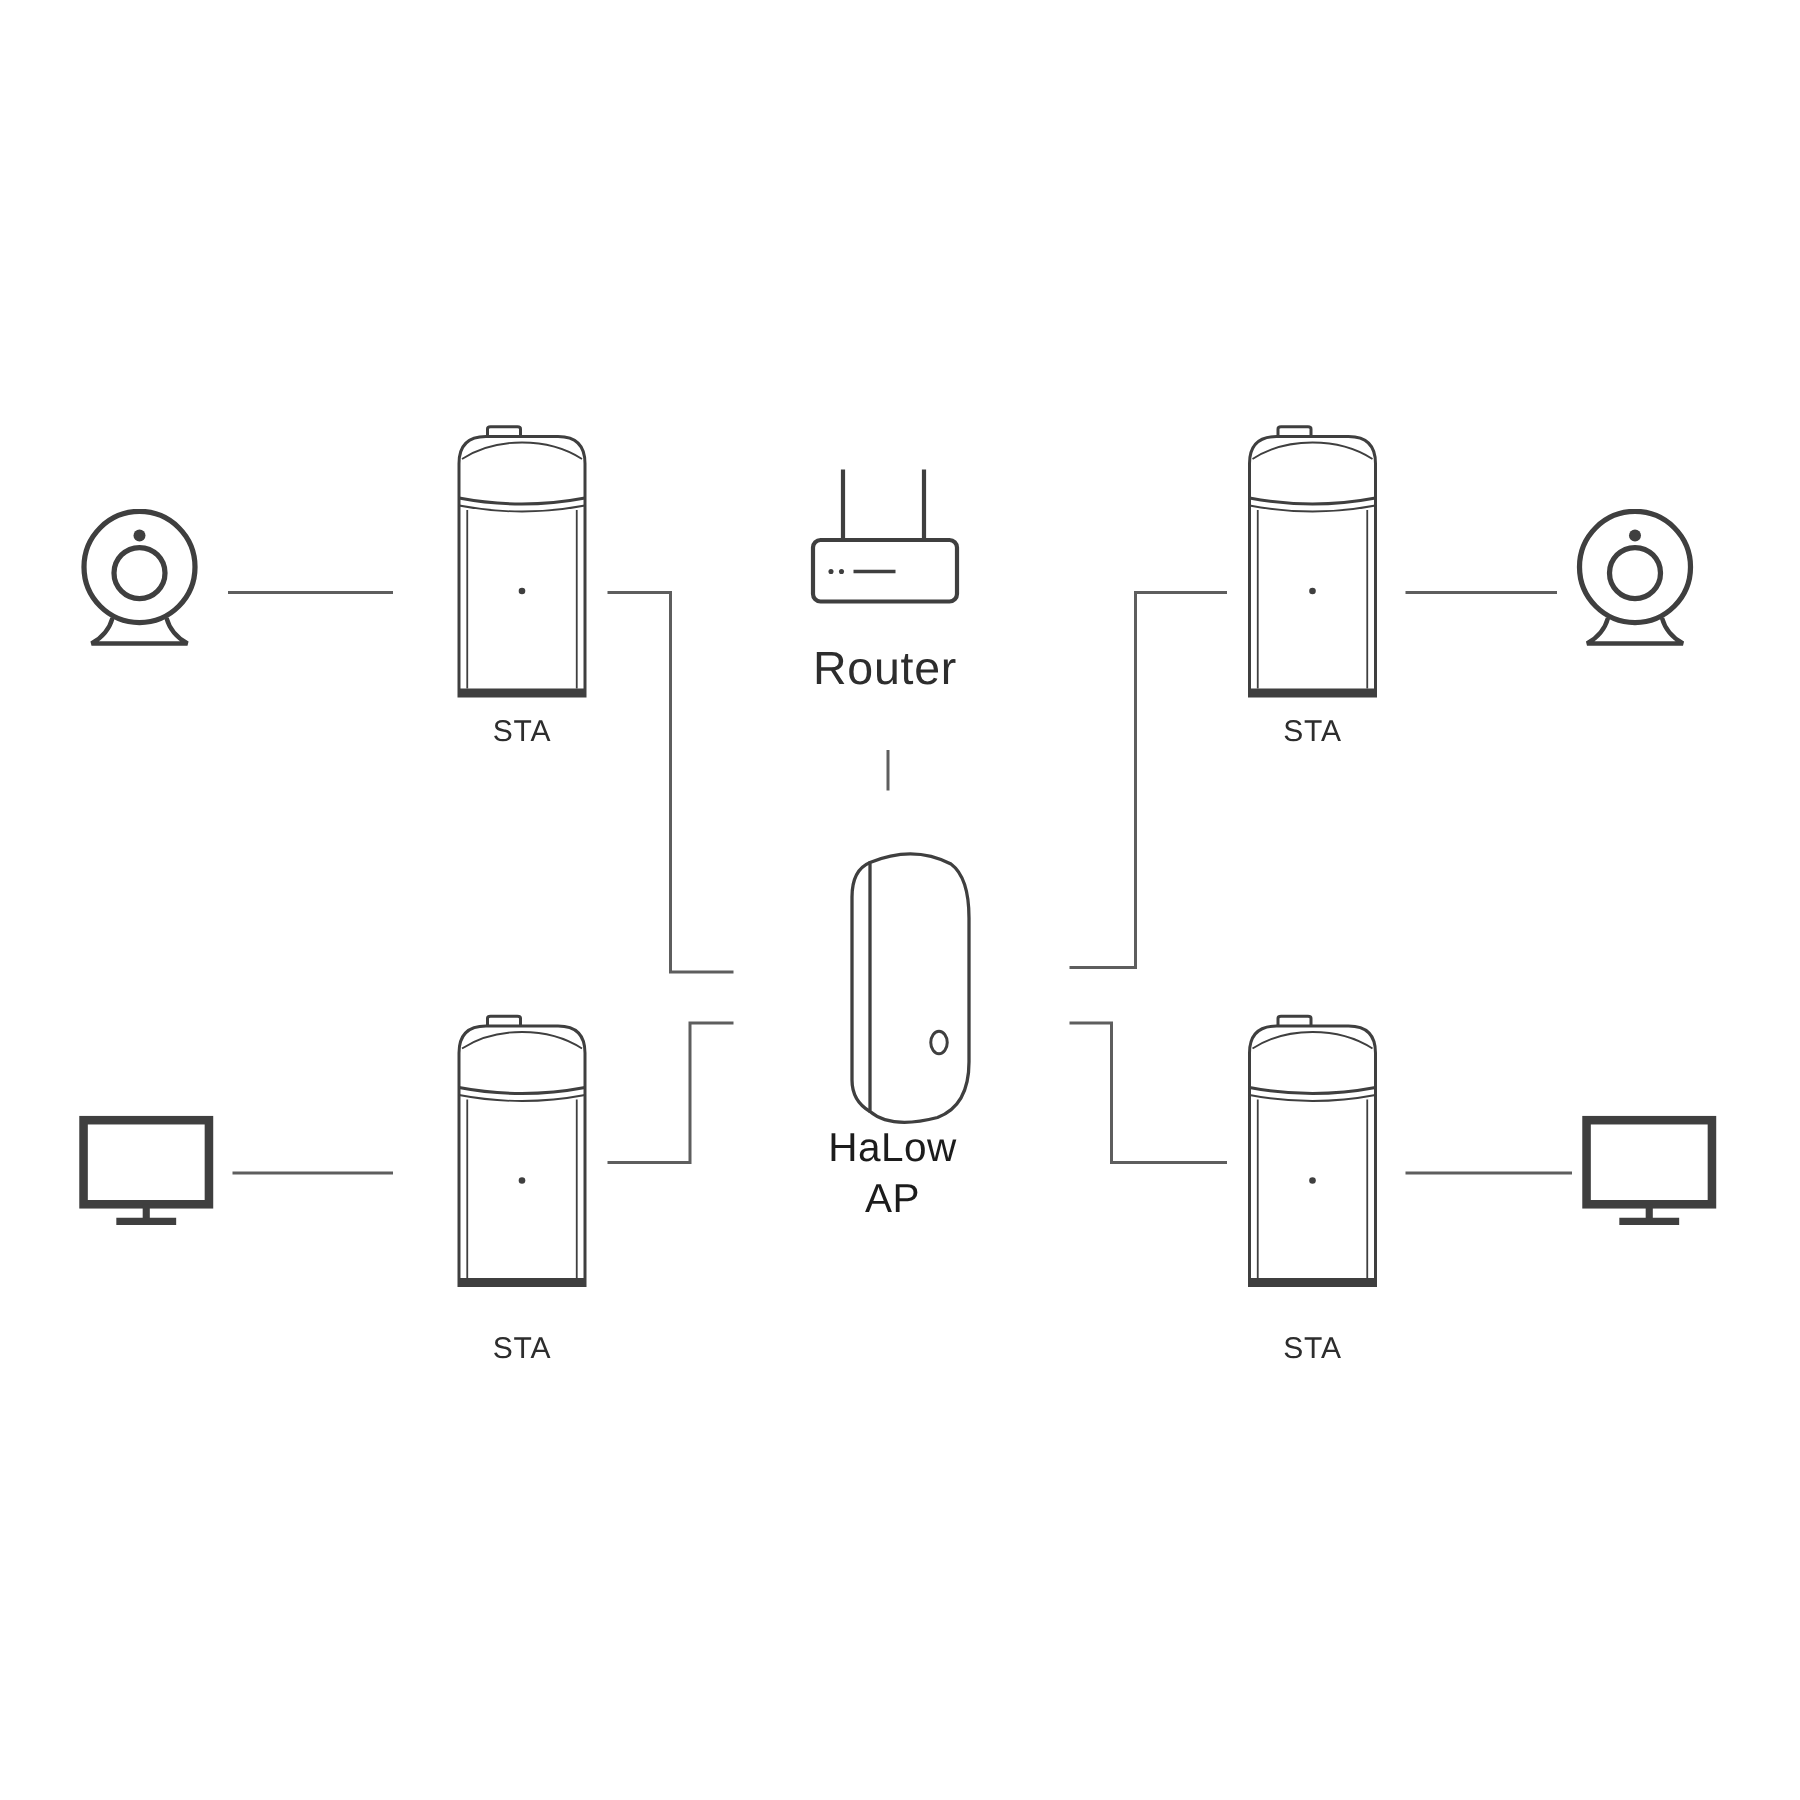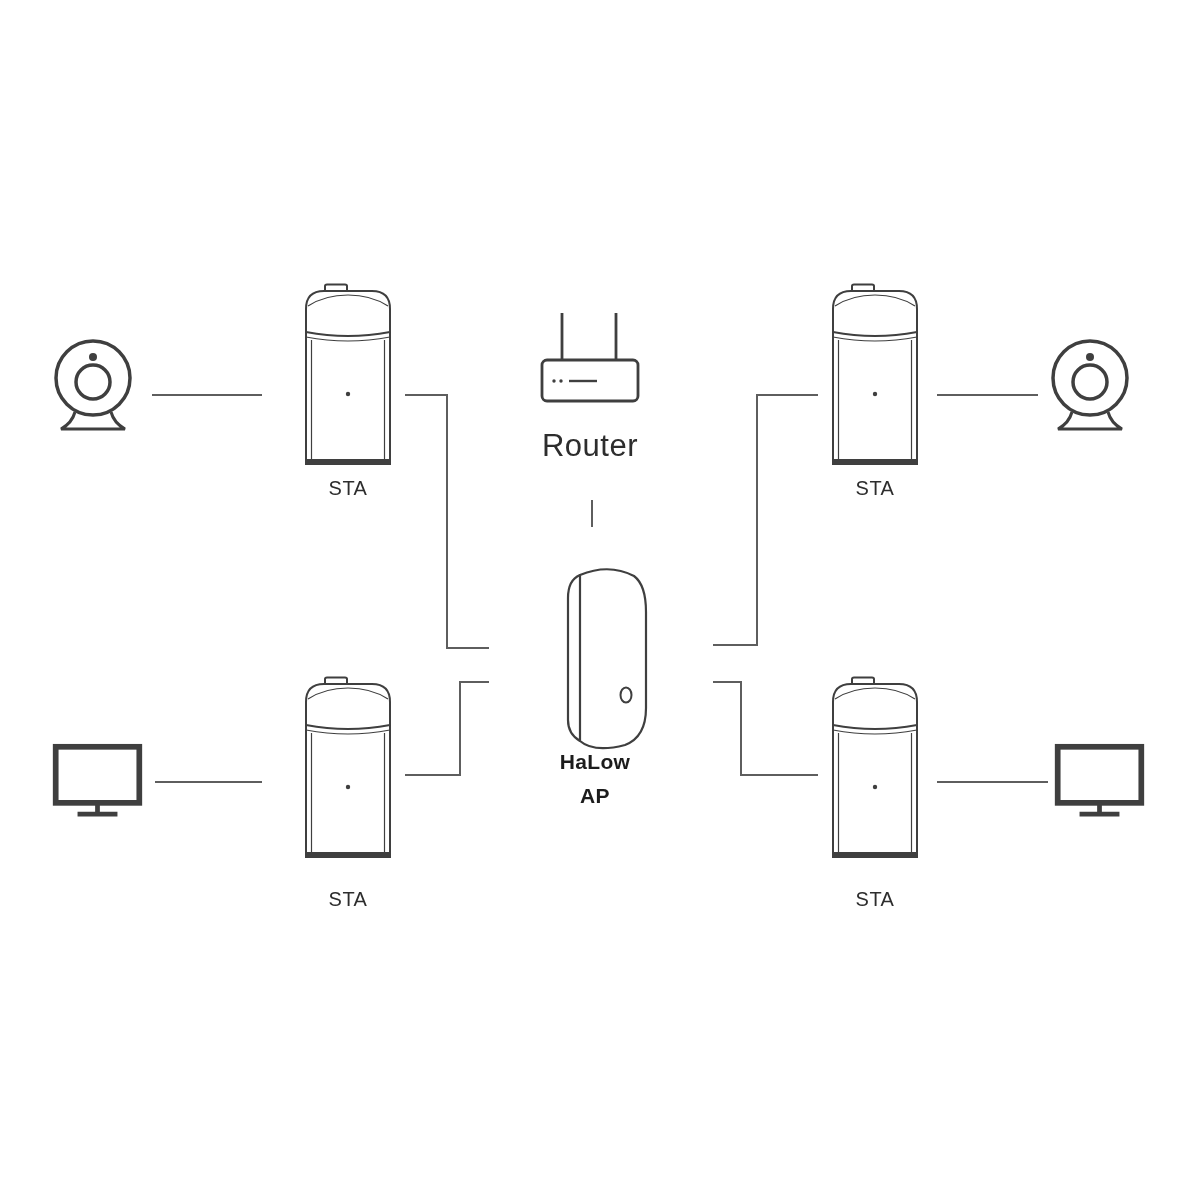--- a/index.html
+++ b/index.html
@@ -6,21 +6,21 @@
   #canvas{
     position:relative;width:1200px;height:1200px;background:#ffffff;
     font-family:"Liberation Sans",sans-serif;overflow:hidden;
   }
   svg.diagram{position:absolute;left:0;top:0;}
   .node-label{
     position:absolute;transform:translateX(-50%);
     color:#2d2d2d;font-size:20px;letter-spacing:.5px;white-space:nowrap;
   }
   .router-label{font-size:31px;}
-  .ap-label{font-weight:bold;font-size:21px;color:#1c1c1c;letter-spacing:.3px;}
+  .ap-label{font-weight:normal;font-size:27px;color:#1c1c1c;letter-spacing:.3px;}
 </style>
 </head>
 <body>
 
 <div id="canvas">
 
   <svg class="diagram" width="1200" height="1200" viewBox="0 0 1200 1200">
     <defs>
 
       <symbol id="sym-sta" viewBox="0 0 110 190">

